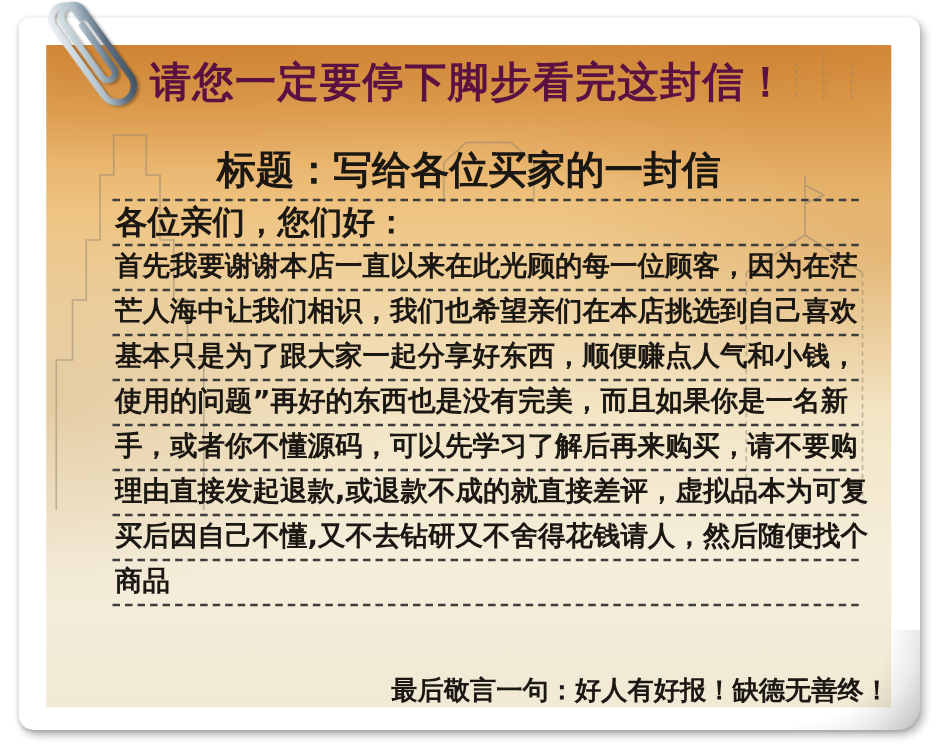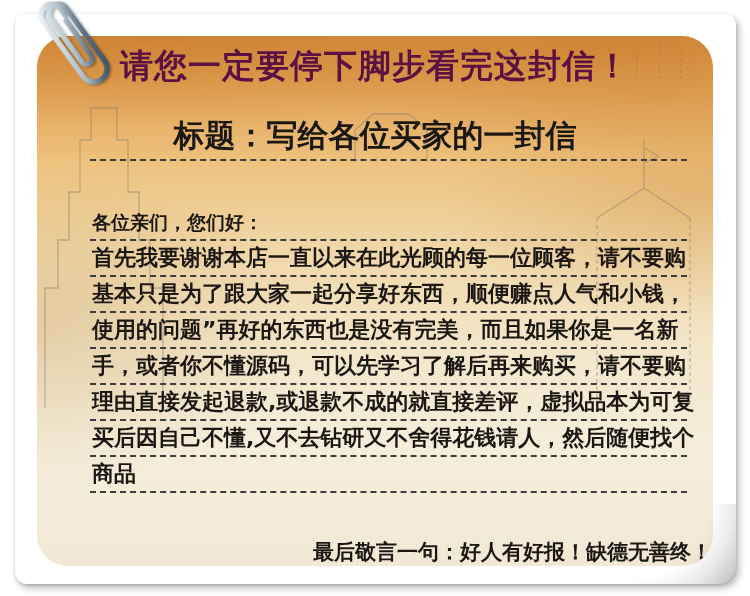--- a/index.html
+++ b/index.html
@@ -16,21 +16,20 @@
   }
   .parchment{
     position:absolute;left:22px;top:22px;width:676px;height:530px;
     background:
       radial-gradient(ellipse 55% 18% at 18% 0%, rgba(196,115,36,.45), rgba(196,115,36,0) 100%),
       radial-gradient(ellipse 55% 20% at 85% 2%, rgba(196,115,36,.40), rgba(196,115,36,0) 100%),
       radial-gradient(ellipse 40% 30% at 0% 55%, rgba(186,136,70,.25), rgba(186,136,70,0) 100%),
       radial-gradient(ellipse 40% 25% at 100% 30%, rgba(200,130,50,.30), rgba(200,130,50,0) 100%),
       linear-gradient(180deg,#d6903f 0%,#e2a558 10%,#eec27f 24%,#f0d7a8 40%,#f3e6c8 58%,#f5eedb 78%,#f1e9d4 100%);
     overflow:hidden;
-    border-radius:31px;
   }
   .buildings{position:absolute;left:0;top:0;width:676px;height:530px;opacity:.5;}
   .banner{
     position:absolute;left:0;right:0;top:8px;text-align:center;
     font-size:33px;font-weight:bold;letter-spacing:1px;
     color:var(--banner_text,#5b1142);white-space:nowrap;
   }
   .subtitle{
     position:absolute;left:0;right:0;top:79px;text-align:center;
     font-size:31px;font-weight:bold;color:var(--body_text,#1b1713);white-space:nowrap;
@@ -38,21 +37,21 @@
   .rows{
     position:absolute;left:53px;top:123px;width:597px;
     border-top:2px dashed var(--rule,#3d3d3d);
   }
   .row{
     height:34px;line-height:34px;font-size:22px;font-weight:bold;
     color:var(--body_text,#1b1713);
     border-bottom:2px dashed var(--rule,#3d3d3d);
     white-space:nowrap;padding-left:2px;overflow:visible;
   }
-  .row:first-child{font-size:19px;margin-top:44px;}
+  .row:first-child{font-size:26px;}
   .closing{
     position:absolute;left:53px;right:0px;top:502px;height:28px;line-height:28px;
     text-align:right;font-size:21px;font-weight:bold;color:var(--body_text,#1b1713);
     white-space:nowrap;padding-right:1px;
   }
   .page-curl{
     position:absolute;right:0;bottom:0;width:100px;height:80px;
     border-bottom-right-radius:18px;
     background:radial-gradient(circle at 0% 0%, rgba(0,0,0,0) 58%, rgba(0,0,0,.08) 76%, rgba(0,0,0,.20) 92%, rgba(0,0,0,.30) 100%);
   }
@@ -75,21 +74,22 @@
       <path d="M560 182 V368" stroke-dasharray="4 3"></path>
       <path d="M653 182 V368" stroke-dasharray="4 3"></path>
       <path d="M600 14 V44 M622 4 V44 M644 16 V44" stroke-dasharray="3 3"></path>
     </svg>
 
     <div class="banner">请您一定要停下脚步看完这封信！</div>
     <div class="subtitle">标题：写给各位买家的一封信</div>
 
     <div class="rows">
       <div class="row">各位亲们，您们好：</div>
-      <div class="row">首先我要谢谢本店一直以来在此光顾的每一位顾客，请不要购</div>
+      <div class="row">首先我要谢谢本店一直以来在此光顾的每一位顾客，因为在茫</div>
+      <div class="row">芒人海中让我们相识，我们也希望亲们在本店挑选到自己喜欢</div>
       <div class="row">基本只是为了跟大家一起分享好东西，顺便赚点人气和小钱，</div>
       <div class="row">使用的问题”再好的东西也是没有完美，而且如果你是一名新</div>
       <div class="row">手，或者你不懂源码，可以先学习了解后再来购买，请不要购</div>
       <div class="row">理由直接发起退款,或退款不成的就直接差评，虚拟品本为可复</div>
       <div class="row">买后因自己不懂,又不去钻研又不舍得花钱请人，然后随便找个</div>
       <div class="row">商品</div>
     </div>
 
     <div class="closing">最后敬言一句：好人有好报！缺德无善终！</div>
   </div>

